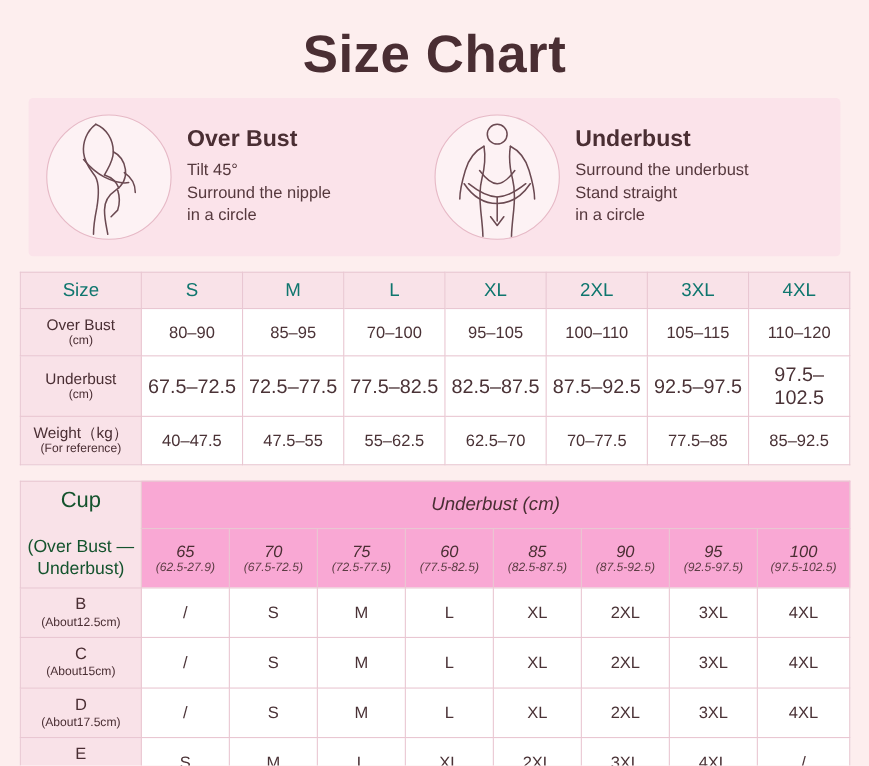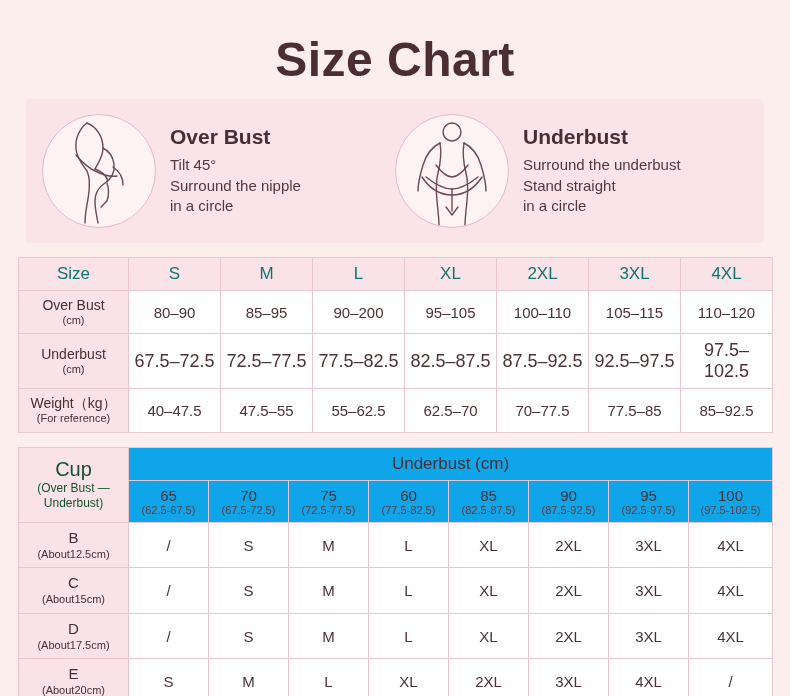--- a/index.html
+++ b/index.html
@@ -12,21 +12,21 @@
     background: #fdeeee;
     font-family: "Liberation Sans", sans-serif;
     color: #4a3236;
     overflow: hidden;
   }
   .page {
     width: 790px;
     height: 696px;
     position: relative;
     box-sizing: border-box;
-    padding: 16px 18px;
+    padding: 6px 18px;
   }
   .title {
     text-align: center;
     font-size: 48px;
     font-weight: bold;
     color: #4a2e33;
     letter-spacing: 0.5px;
     padding-top: 18px;
     padding-bottom: 12px;
     line-height: 1.1;
@@ -103,23 +103,24 @@
     line-height: 1.2;
   }
   .cellsm { font-size: 18px; text-align: center; }
   .sub { font-size: 11px; display:block; line-height:1.25; }
   .cup-hdr {
     background: #f9e2e8;
     font-size: 20px;
     color: #14532d;
   }
   .cup-under {
-    background: #0ea5e9;
+    background: #f9a8d4;
     font-size: 17px;
     color: #4a2e33;
+    font-style: italic;
   }
   .cup-rowhdr {
     background: #f9e2e8;
     font-size: 15px;
     color: #4a2e33;
     line-height: 1.25;
   }
   .num-main { font-size: 15px; display:block; }
   .num-sub { font-size: 11px; display:block; color:#5b3c43; }
   .big { font-size: 16px; }
@@ -204,21 +205,21 @@
       <th class="hdr">3XL</th>
       <th class="hdr">4XL</th>
     </tr>
     <tr>
       <td class="rowhdr">
         <span>Over Bust</span>
         <span class="sub">(cm)</span>
       </td>
       <td>80–90</td>
       <td>85–95</td>
-      <td>90–200</td>
+      <td>70–100</td>
       <td>95–105</td>
       <td>100–110</td>
       <td>105–115</td>
       <td>110–120</td>
     </tr>
     <tr>
       <td class="rowhdr">
         <span>Underbust</span>
         <span class="sub">(cm)</span>
       </td>
@@ -255,28 +256,28 @@
       <col style="width:80px">
         <col style="width:80px">
         <col style="width:80px">
         <col style="width:80px">
         <col style="width:84px">
     </colgroup>
     <tbody>
         <tr>
       <th class="cup-hdr" rowspan="2">
         <span class="big" style="font-size:20px">Cup</span>
-        <span class="sub" style="font-size:12px;margin-top:0">(Over Bust — Underbust)</span>
+        <span class="sub" style="font-size:16px;margin-top:21px">(Over Bust — Underbust)</span>
       </th>
       <th class="cup-under" colspan="8">Underbust (cm)</th>
     </tr>
     <tr>
       <th class="cup-under">
         <span class="num-main">65</span>
-        <span class="num-sub">(62.5-67.5)</span>
+        <span class="num-sub">(62.5-27.9)</span>
       </th>
       <th class="cup-under">
         <span class="num-main">70</span>
         <span class="num-sub">(67.5-72.5)</span>
       </th>
       <th class="cup-under">
         <span class="num-main">75</span>
         <span class="num-sub">(72.5-77.5)</span>
       </th>
       <th class="cup-under">

